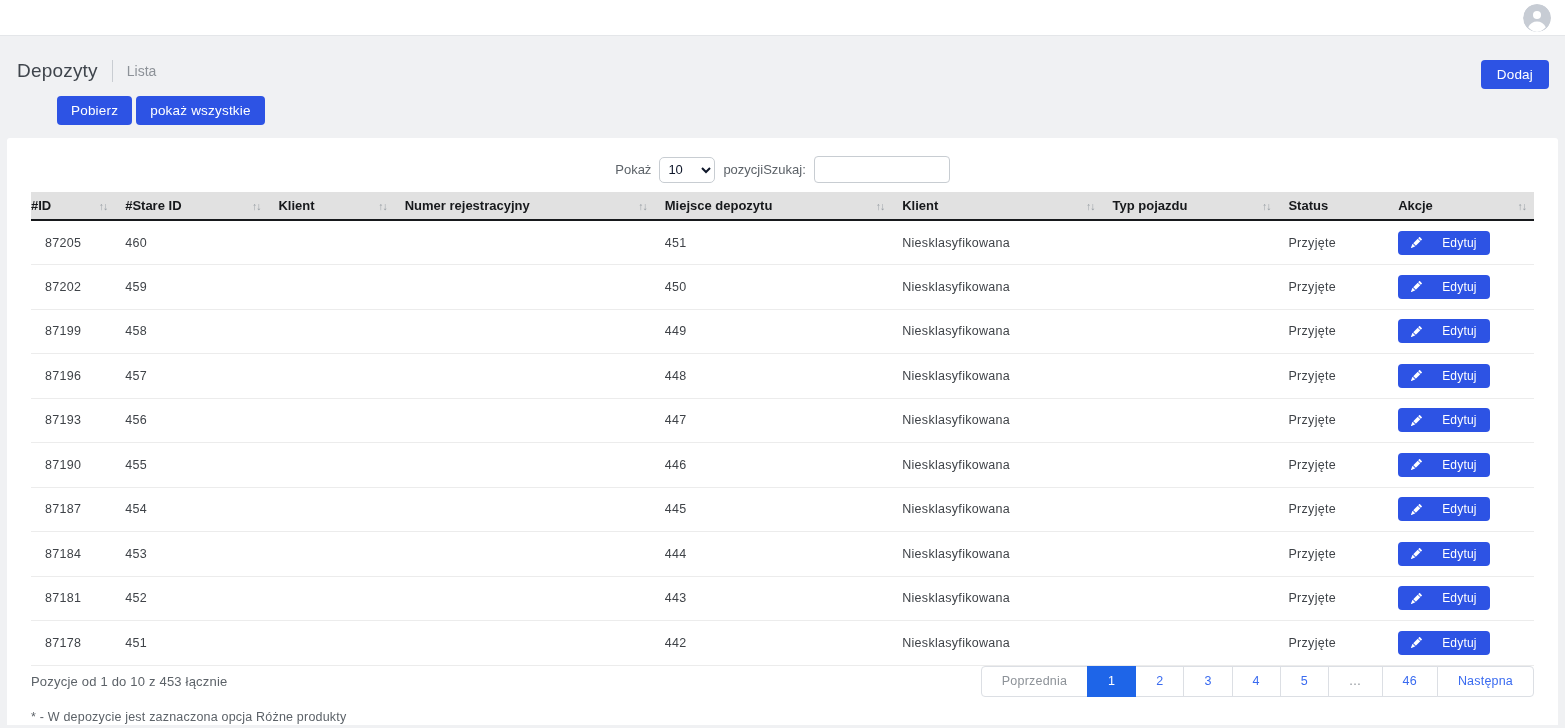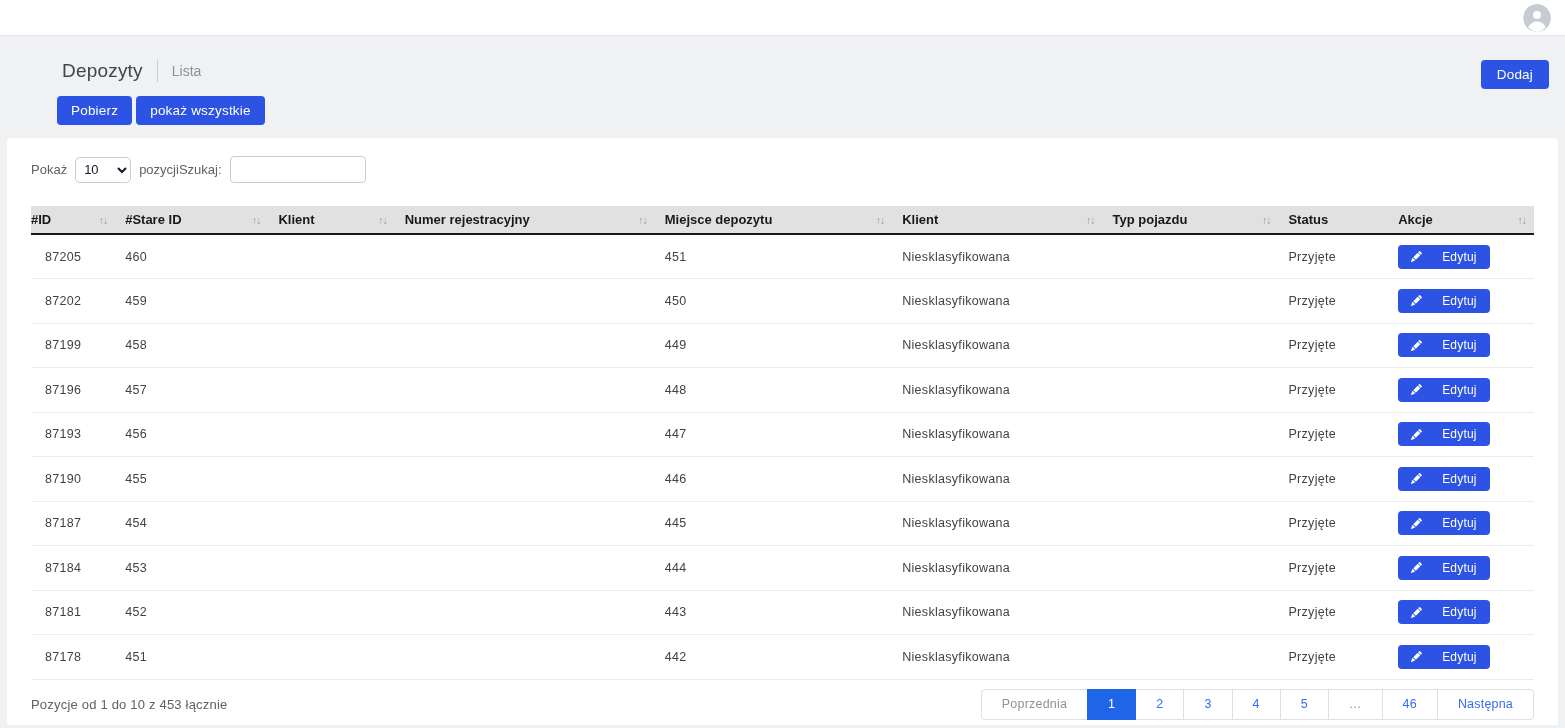--- a/index.html
+++ b/index.html
@@ -11,38 +11,38 @@
   }
   
   .topbar {
     height:36px; background:#ffffff; border-bottom:1px solid #e4e6e9;
     display:flex; align-items:center; justify-content:flex-end; padding:0 14px;
   }
   .avatar { width:28px; height:28px; border-radius:50%; overflow:hidden; cursor:pointer; }
   .avatar svg { display:block; }
   
   .page-head { padding:24px 17px 0 17px; }
-  .title-row { display:flex; align-items:center;margin-left:45px; }
+  .title-row { display:flex; align-items:center; }
   .page-title { font-size:19px; color:#3f454c; letter-spacing:.2px; }
   .title-divider { width:1px; height:22px; background:#c9cdd2; margin:0 14px; }
   .breadcrumb { font-size:14px; color:#8d9298; }
   .btn {
     display:inline-flex; align-items:center; justify-content:center;
     background:#2d53e4; color:#ffffff; border:none; border-radius:4px;
     font-family:inherit; font-size:13.5px; font-weight:500; letter-spacing:.2px;
     padding:7px 14px; cursor:pointer;
   }
   .add-btn { position:absolute; top:60px; right:16px; padding:7px 16px; }
   .actions-row { margin-top:14px; display:flex; gap:4px;padding-left:40px; }
   
   .card {
     margin:13px 7px 0 7px; background:#ffffff; border-radius:3px 3px 0 0;
     padding:18px 24px 0 24px; height:calc(728px - 141px);
   }
-  .controls-row { display:flex; align-items:center; justify-content:flex-start; margin-bottom:23px; }
+  .controls-row { display:flex; align-items:center; justify-content:center; margin-bottom:9px; }
   .length-control, .search-control { display:flex; align-items:center; gap:8px; font-size:13px; color:#5c6268; }
   .length-control select {
     font-family:inherit; font-size:13px; color:#0f172a;
     border:1px solid #c8cdd2; border-radius:5px; padding:3px 4px; width:56px; height:26px; background:#fff;
   }
   .search-control input {
     width:136px; height:27px; border:1px solid #c8cdd2; border-radius:4px; padding:0 8px;
     font-family:inherit; font-size:13px; color:#3c4248;
   }
   
@@ -62,21 +62,21 @@
     font-size:12.5px; color:#3f4348; height:44.5px; padding:4px 10px;
     border-bottom:1px solid #ececec; white-space:nowrap; overflow:hidden;
     letter-spacing:.3px;
   }
   tbody td:first-child { padding-left:14px; }
   col.c1{width:5.6%} col.c2{width:10.2%} col.c3{width:8.4%} col.c4{width:17.3%}
   col.c5{width:15.8%} col.c6{width:14.0%} col.c7{width:11.7%} col.c8{width:7.3%} col.c9{width:9.7%}
   .edit-btn { padding:5px 13px; font-size:12px; gap:20px; }
   .edit-btn svg { width:11px; height:11px; }
   
-  .table-footer { display:flex; align-items:center; justify-content:space-between; margin-top:9px; }
+  .table-footer { display:flex; align-items:center; justify-content:space-between; }
   .info-text { font-size:13px; color:#5c6268; letter-spacing:.2px; }
   .pagination { display:flex; }
   .page-item {
     min-width:33px; height:31px; padding:0 20px;
     display:flex; align-items:center; justify-content:center;
     border:1px solid #dcdfe4; margin-left:-1px; background:#fff;
     font-size:12.5px; color:#3a6bf0; cursor:pointer; font-weight:500; letter-spacing:.2px;
   }
   .page-item:first-child { border-radius:4px 0 0 4px; margin-left:0; }
   .page-item:last-child { border-radius:0 4px 4px 0; }

